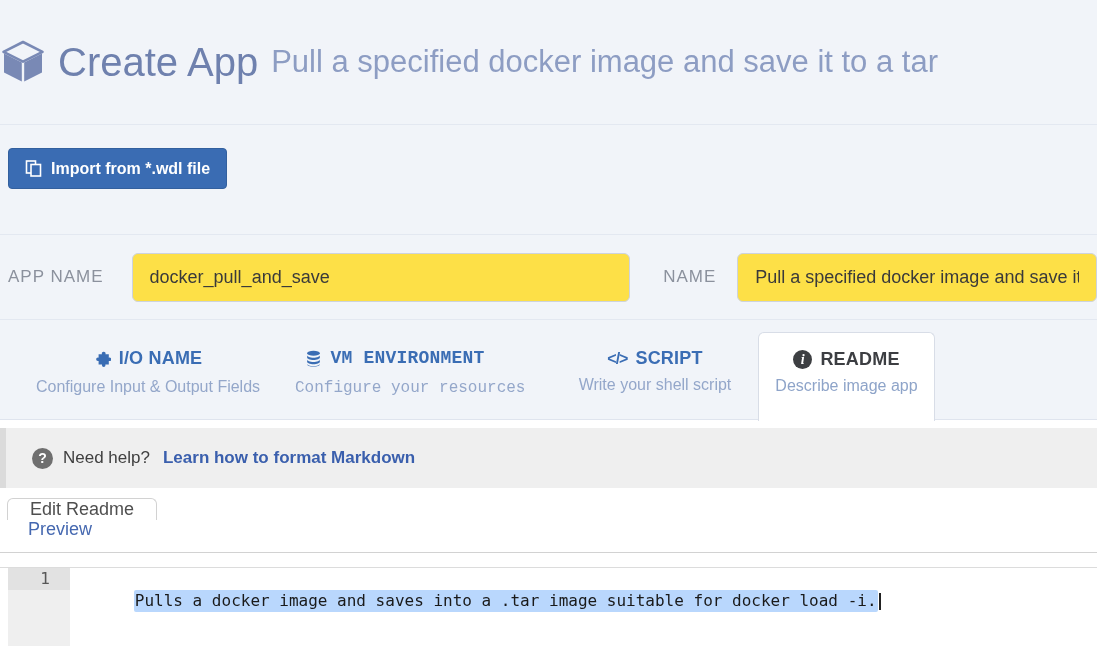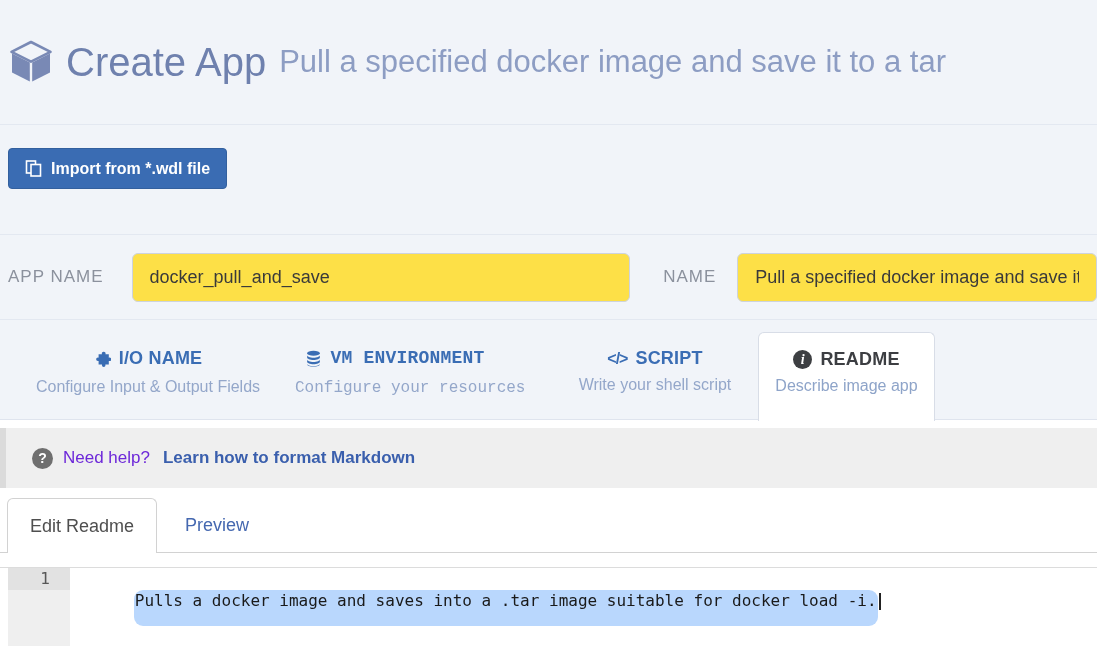--- a/index.html
+++ b/index.html
@@ -7,21 +7,21 @@
   body {
     width:1097px; height:647px; overflow:hidden;
     background:#ffffff;
     font-family:"Liberation Sans", sans-serif;
   }
   
   .topsec { background:#f1f4f9; }
 
   .header {
     height:125px; border-bottom:1px solid #e3e8f1;
-    display:flex; align-items:center; padding-left:8px;
+    display:flex; align-items:center; 
   }
   .cube { width:46px; height:46px; flex:none; }
   .header-title {
     font-size:40px; color:#6f81ae; margin-left:12px; white-space:nowrap;
   }
   .header-subtitle {
     font-size:31px; color:#8d9dc3; margin-left:13px; white-space:nowrap;
   }
 
   .actions {
@@ -86,27 +86,27 @@
   .help-bar {
     margin-top:8px; height:60px; background:#efefef;
     border-left:6px solid #dbdbdb;
     display:flex; align-items:center; padding-left:26px; gap:10px;
   }
   .q-ic {
     width:21px; height:21px; border-radius:50%; background:#6f6f6f; color:#fff;
     display:inline-flex; align-items:center; justify-content:center;
     font-size:14px; font-weight:700; flex:none;
   }
-  .help-text { font-size:17px; color:#6d28d9; }
+  .help-text { font-size:17px; color:#404040; }
   .help-link { font-size:17px; font-weight:700; color:#3a5fad; margin-left:3px; cursor:pointer; text-decoration:none; }
 
   
   .rtabs {
     margin-top:10px; height:55px; border-bottom:1px solid #d2d2d2;
-    display:flex; align-items:stretch;
+    display:flex; align-items:stretch;flex-direction:column;
   }
   .rtab-edit {
     margin-left:7px; margin-bottom:-1px; width:150px;
     background:#fff; border:1px solid #d2d2d2; border-bottom:none;
     border-radius:6px 6px 0 0;
     display:flex; align-items:center; justify-content:center;
     font-size:18px; color:#4f4f4f; cursor:pointer;
   }
   .rtab-preview {
     margin-left:20px; width:80px;
@@ -123,21 +123,21 @@
   .gutter-line {
     height:22px; line-height:22px; text-align:right; padding-right:20px;
     color:#575757; font-size:16px; font-family:"DejaVu Sans Mono", monospace;
   }
   .gutter-line.active { background:#e2e2e2; }
   .code-area {
     flex:1; padding-left:6px; cursor:text;
     font-family:"DejaVu Sans Mono", monospace; font-size:16px; color:#1a1a1a;
   }
   .code-line { height:22px; line-height:22px; white-space:pre; }
-  .sel { background:#b9d7fd; border-radius:9px; padding:1px 1px 16px 1px; }
+  .sel { background:#b9d7fd; border-radius:2px; padding:1px 1px 2px 1px; }
   .caret {
     display:inline-block; width:2px; height:17px; background:#222;
     vertical-align:text-bottom; margin-left:1px;
   }
 </style>
 </head>
 <body>
 
 <div class="topsec header">
   <svg class="cube" viewBox="0 0 46 46">

